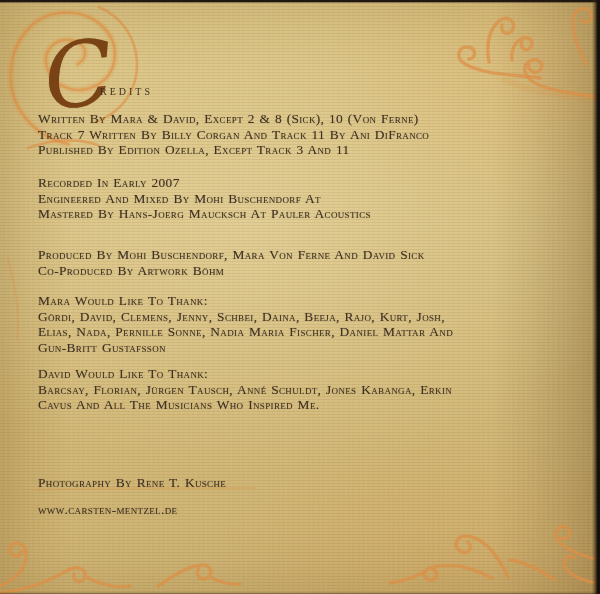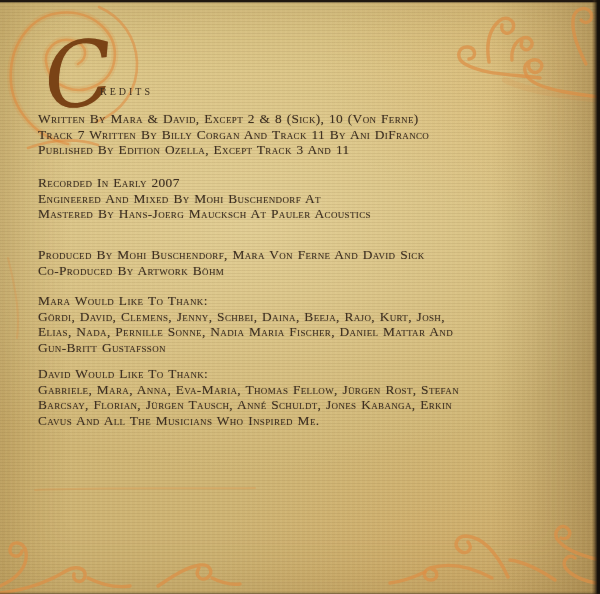--- a/index.html
+++ b/index.html
@@ -120,23 +120,26 @@
       <div class="line">Co-Produced By Artwork Böhm</div>
     </div>
   <div class="para" style="top:293px">
       <div class="line">Mara Would Like To Thank:</div>
       <div class="line">Gördi, David, Clemens, Jenny, Schbei, Daina, Beeja, Rajo, Kurt, Josh,</div>
       <div class="line">Elias, Nada, Pernille Sonne, Nadia Maria Fischer, Daniel Mattar And</div>
       <div class="line">Gun-Britt Gustafsson</div>
     </div>
   <div class="para" style="top:366px">
       <div class="line">David Would Like To Thank:</div>
-      <div class="line">Gabriele, Mara, Anna, Eva-Maria, Thomas Fellow, Jürgen Rost, Stefan</div>
       <div class="line">Barcsay, Florian, Jürgen Tausch, Anné Schuldt, Jones Kabanga, Erkin</div>
       <div class="line">Cavus And All The Musicians Who Inspired Me.</div>
     </div>
+  <div class="para" style="top:475px">
+      <div class="line">Photography By Rene T. Kusche</div>
+    </div>
   <div class="para" style="top:502px">
+      <div class="line">www.carsten-mentzel.de</div>
     </div>
 
   <div class="edge-top"></div>
   <div class="edge-right"></div>
   <div class="edge-bottom"></div>
 </div>
 
 </body></html>

